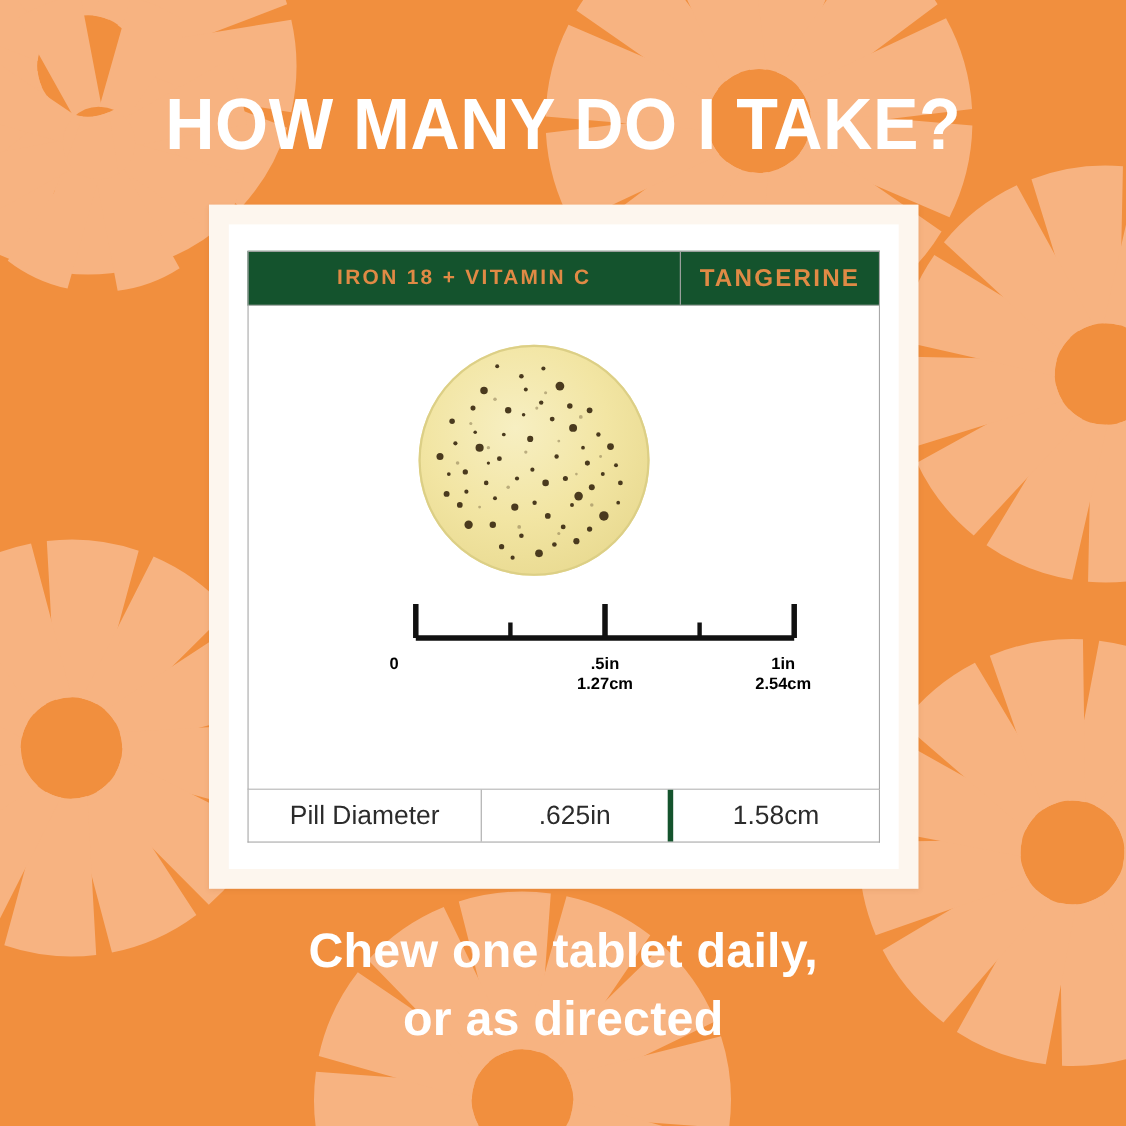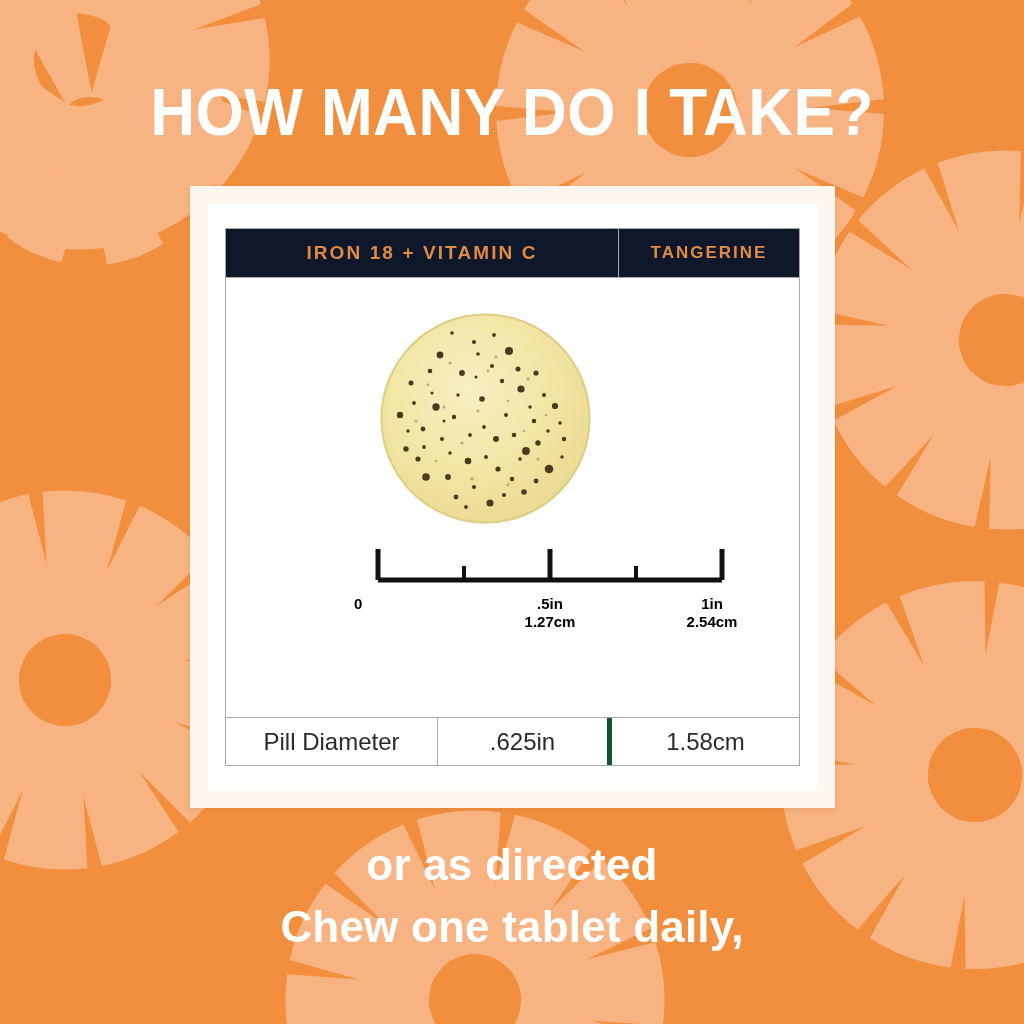--- a/index.html
+++ b/index.html
@@ -74,41 +74,41 @@
   
   #label-header {
     position: absolute;
     left: 17px;
     top: 24px;
     width: 575px;
     height: 50px;
     border: 1px solid #A8A8A8;
     box-sizing: border-box;
     display: flex;
-    background: #0f172a;
+    background: #14532d;
     justify-content: center;
   }
   .hdr-cell {
     display: flex;
     align-items: center;
     justify-content: center;
     color: #E08A45;
     font-weight: bold;
     font-size: 19px;
     letter-spacing: 2.1px;
     white-space: nowrap;
   }
   #hdr-product {
     width: 393px;
     border-right: 1px solid #A8A8A8;
     box-sizing: border-box;
   }
   #hdr-flavor {
     flex: 1;
-    font-size: 17px;
+    font-size: 22px;
     letter-spacing: 2.0px;
   }
 
   
   #stage {
     position: absolute;
     left: 17px;
     top: 74px;
     width: 575px;
     height: 440px;
@@ -505,17 +505,17 @@
       <div id="spec-table">
         <div class="spec-cell" id="spec-name">Pill Diameter</div>
         <div class="spec-cell" id="spec-in">.625in</div>
         <div class="spec-cell" id="spec-cm">1.58cm</div>
       </div>
 
     </div>
   </div>
 
   <div id="caption">
+    <span class="caption-line">Chew one tablet daily,</span>
     <span class="caption-line">or as directed</span>
-    <span class="caption-line">Chew one tablet daily,</span>
   </div>
 
 </div>
 
 </body></html>

